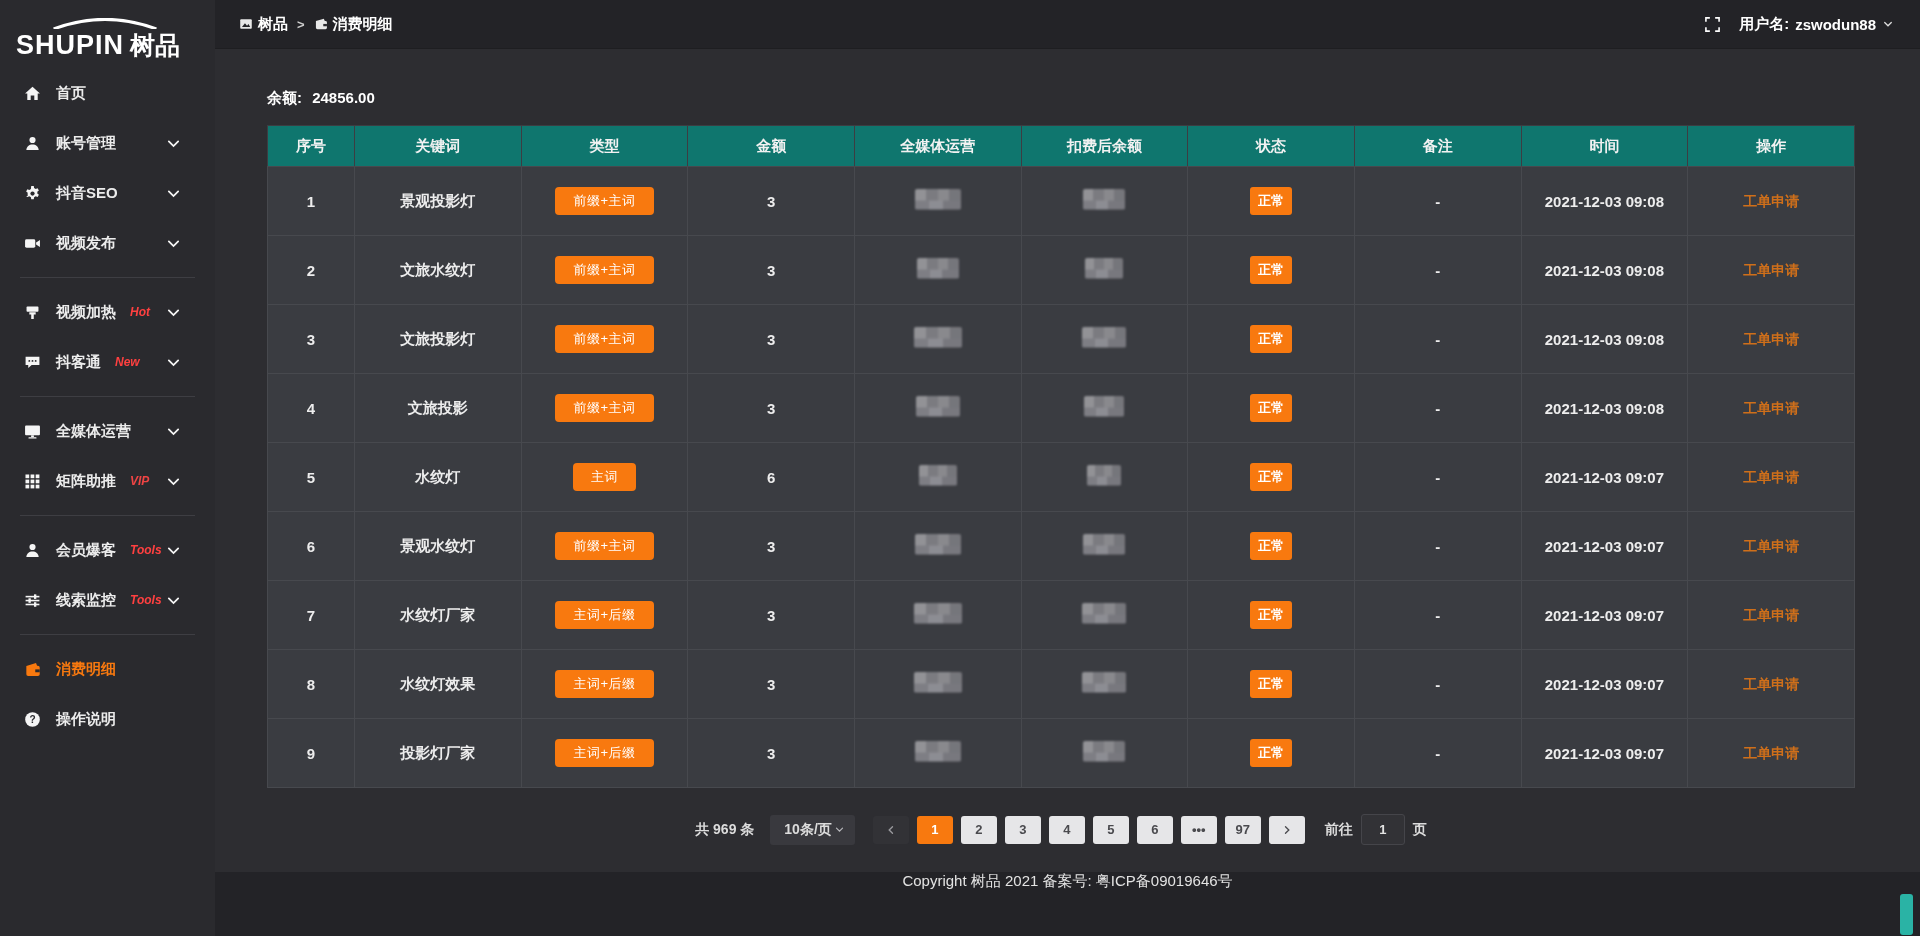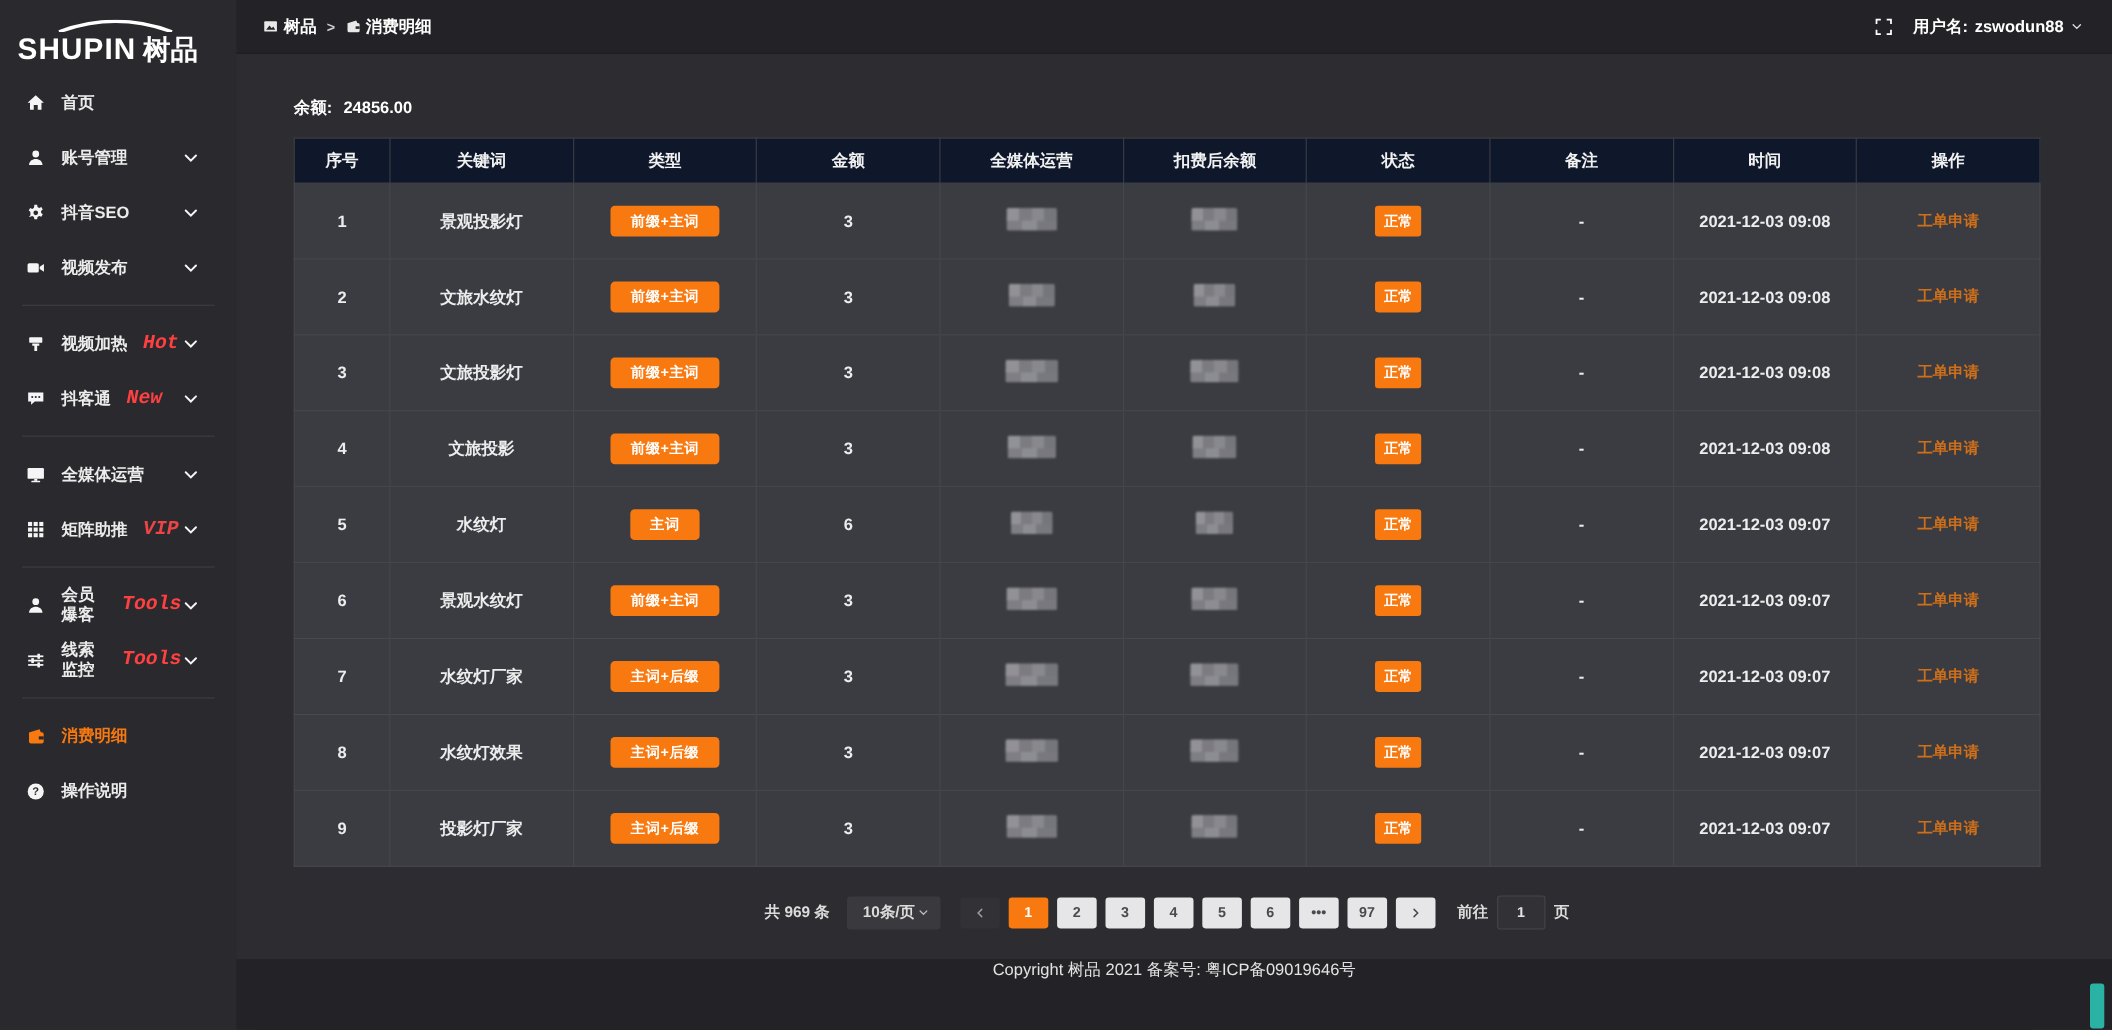--- a/index.html
+++ b/index.html
@@ -13,21 +13,21 @@
   .logo-arc{width:118px;height:11px;margin-left:14px;}
   .logo-row{display:flex;align-items:baseline;color:#fff;font-weight:bold;}
   .logo-en{font-size:27px;letter-spacing:1px;}
   .logo-cn{font-size:25px;margin-left:6px;}
   .menu{padding-top:4px;}
   .side-item{height:50px;display:flex;align-items:center;padding:0 18px 0 24px;
     font-size:15px;font-weight:600;color:#ececec;cursor:pointer;}
   .side-item .icon{width:17px;height:17px;margin-right:15px;flex-shrink:0;color:#f5f5f5;}
   .side-item.active{color:#f8790f;}
   .side-item.active .icon{color:#f8790f;}
-  .side-badge{margin-left:14px;font-size:18px;font-style:italic;font-weight:bold;font-family:Liberation Mono, monospace;}
+  .side-badge{margin-left:14px;font-size:12px;font-style:italic;font-weight:bold;}
   .side-chevron{margin-left:auto;width:13px;height:13px;color:#b9b9bd;}
   .menu-divider{height:1px;background:#3e3e43;margin:9px 20px;}
 
   
   .right-col{flex:1;display:flex;flex-direction:column;min-width:0;}
   .topbar{height:48px;background:#232327;display:flex;align-items:center;
     padding:0 26px 0 24px;border-bottom:1px solid #1e1e21;flex-shrink:0;}
   .crumbs{display:flex;align-items:center;gap:9px;font-size:15px;font-weight:600;color:#fff;}
   .crumb{display:flex;align-items:center;gap:5px;cursor:pointer;}
   .crumb .icon{width:14px;height:14px;color:#e8e8e8;}
@@ -36,25 +36,25 @@
   .fs-btn{width:17px;height:17px;color:#fff;cursor:pointer;}
   .user-box{display:flex;align-items:center;gap:6px;font-size:15px;font-weight:600;color:#fff;cursor:pointer;}
   .user-box .icon{width:12px;height:12px;color:#ddd;}
 
   
   .main{flex:1;padding:0 65px 0 52px;display:flex;flex-direction:column;}
   .balance{margin-top:40px;margin-bottom:17px;font-size:15px;font-weight:bold;color:#fff;}
   .balance b{margin-left:6px;text-align:right;}
 
   table.data{width:100%;border-collapse:collapse;table-layout:fixed;}
-  table.data th{background:#0f172a;height:38px;font-size:15px;font-weight:bold;color:#f2f2f2;
+  table.data th{background:#0f766e;height:38px;font-size:15px;font-weight:bold;color:#f2f2f2;
     border:1px solid #3c3d42;border-bottom:1px solid #47494e;}
   table.data td{background:#3a3c41;height:66px;text-align:center;font-size:15px;font-weight:600;
     color:#ededed;border:1px solid #47494e;}
-  .type-badge{display:inline-block;background:#f8790f;color:#fff;font-size:13px;font-weight:bold;
+  .type-badge{display:inline-block;background:#f8790f;color:#fff;font-size:13px;font-weight:normal;
     padding:5px 18px;border-radius:4px;letter-spacing:.5px;}
   .status-badge{display:inline-block;background:#f8790f;color:#fff;font-size:13px;font-weight:bold;
     padding:5px 8px;border-radius:3px;}
   .blur-block{display:inline-block;height:21px;border-radius:2px;opacity:.92;
     background-image:linear-gradient(90deg,#9a9a9e 0 25%,#818186 25% 50%,#909094 50% 75%,#7b7b80 75%),
                      linear-gradient(90deg,#84848a 0 30%,#94949a 30% 60%,#7e7e84 60%);
     background-size:100% 55%,100% 55%;background-position:top,bottom;background-repeat:no-repeat;
     filter:blur(1.2px);}
   .action-link{color:#cf6f1a;font-size:14px;font-weight:600;cursor:pointer;text-decoration:none;}
 

